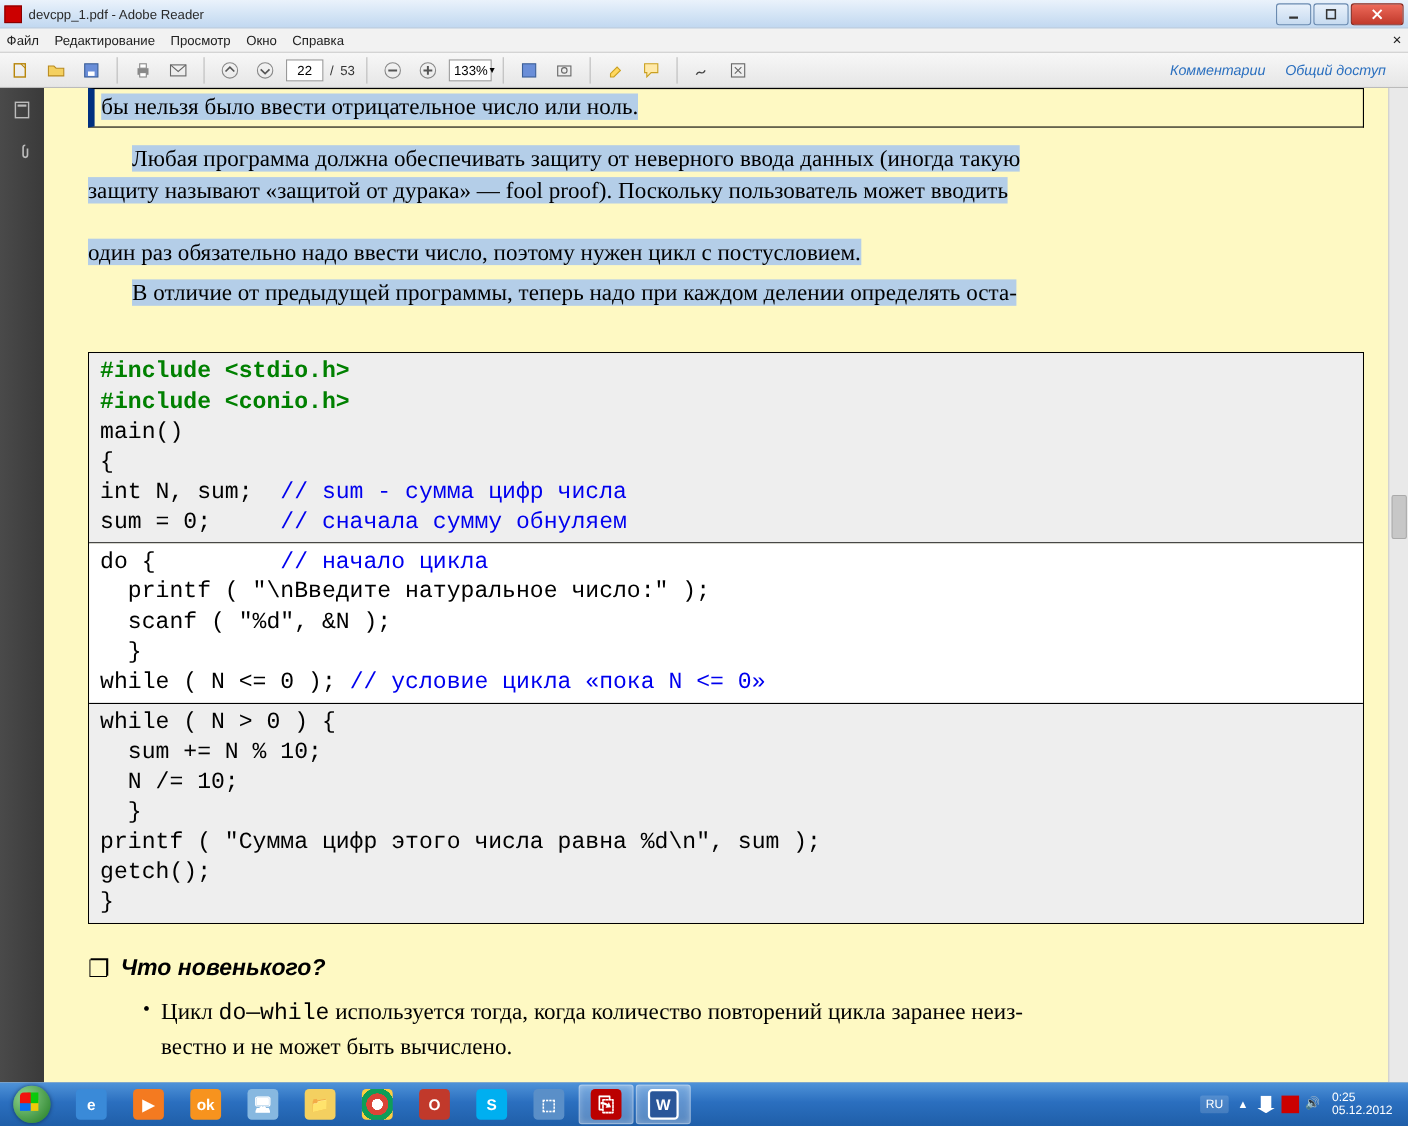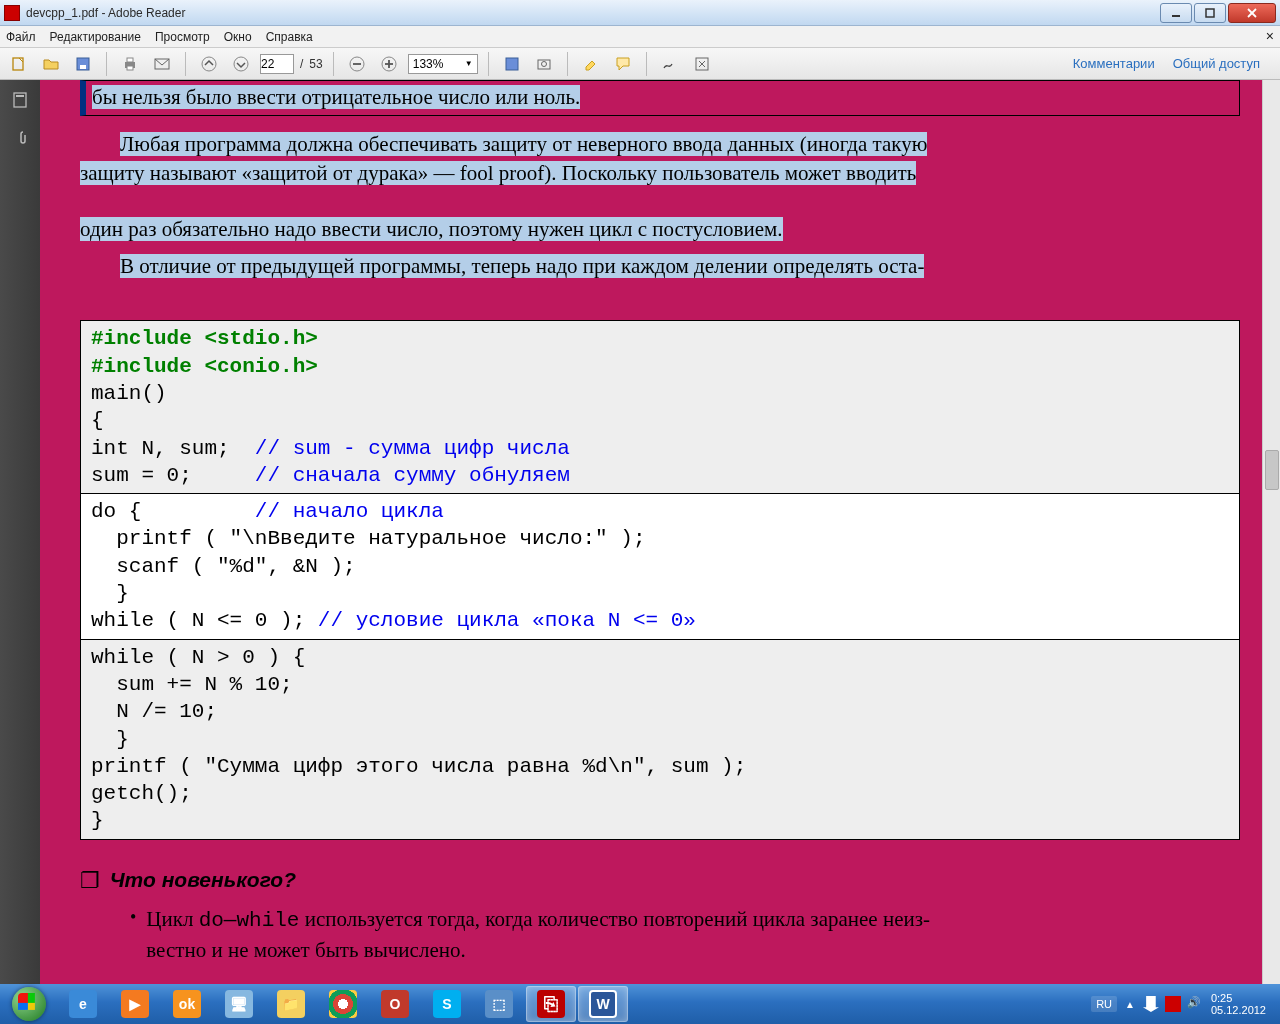--- a/index.html
+++ b/index.html
@@ -14,34 +14,34 @@
 .winbtn svg { width: 10px; height: 10px; }
 
 .menubar { height: 22px; background: #f2f2f2; display: flex; align-items: center; padding: 0 6px; gap: 14px; border-bottom: 1px solid #ccc; position: relative; }
 .menubar span { color: #222; cursor: default; }
 .menubar .closex { position: absolute; right: 6px; top: 2px; font-size: 14px; cursor: default; }
 
 .toolbar { height: 32px; background: linear-gradient(#f7f7f7,#e6e6e6); border-bottom: 1px solid #bbb; display: flex; align-items: center; padding: 0 6px; gap: 6px; }
 .tb-sep { width: 1px; height: 24px; background: #bbb; margin: 0 4px; }
 .tb-btn { width: 26px; height: 26px; border: 1px solid transparent; border-radius: 3px; display: flex; align-items: center; justify-content: center; background: transparent; }
 .tb-btn svg { width: 16px; height: 16px; }
-.page-num { width: 34px; height: 20px; border: 1px solid #999; font-size: 12px; background: #fff; }
+.page-num { width: 34px; height: 20px; border: 1px solid #999; text-align: center; font-size: 12px; background: #fff; }
 .page-total { color: #333; }
-.zoom-box { width: 70px; height: 20px; border: 1px solid #999; background: #fff; display: flex; align-items: center; padding: 0 4px; font-size: 12px; }
+.zoom-box { width: 39px; height: 20px; border: 1px solid #999; background: #fff; display: flex; align-items: center; padding: 0 4px; font-size: 12px; }
 .zoom-box .drop { margin-left: auto; font-size: 8px; }
 .toolbar-right { margin-left: auto; display: flex; gap: 18px; padding-right: 14px; }
-.toolbar-right a { color: #2a6fbf; font-size: 13px; text-decoration: none; cursor: default; }
+.toolbar-right a { color: #2a6fbf; font-size: 13px; text-decoration: none; cursor: default; font-style: italic; }
 
 .main { display: flex; height: calc(100% - 26px - 22px - 32px - 40px); }
 .sidepanel { width: 40px; background: linear-gradient(to right,#4a4a4a,#3a3a3a); display: flex; flex-direction: column; align-items: center; padding-top: 8px; gap: 14px; }
 .sidepanel .sp-btn { width: 24px; height: 24px; display: flex; align-items: center; justify-content: center; color: #ddd; }
 .sidepanel .sp-btn svg { width: 18px; height: 18px; fill: #bbb; }
 
 .docarea { flex: 1; background: #808080; overflow: hidden; position: relative; display: flex; justify-content: center; }
-.page { width: 1262px; background: #be185d; margin-top: 0; box-shadow: 0 0 6px rgba(0,0,0,0.4); height: 100%; overflow: hidden; position: relative; }
+.page { width: 1262px; background: #fef9c3; margin-top: 0; box-shadow: 0 0 6px rgba(0,0,0,0.4); height: 100%; overflow: hidden; position: relative; }
 .page-inner { padding: 0 40px 20px 40px; font-family: Georgia, "Times New Roman", serif; font-size: 21px; color: #000; line-height: 1.35; }
 
 .top-box { border: 1.5px solid #000; border-left: 6px solid #003080; padding: 2px 6px 4px 6px; margin-bottom: 14px; margin-top: 0; }
 
 .para { text-align: justify; margin-bottom: 8px; }
 .hl { background: #b4cee8; }
 .para .indent { display: inline-block; width: 40px; }
 .ital { }
 
 .code-box { border: 1px solid #000; margin-top: 12px; }

